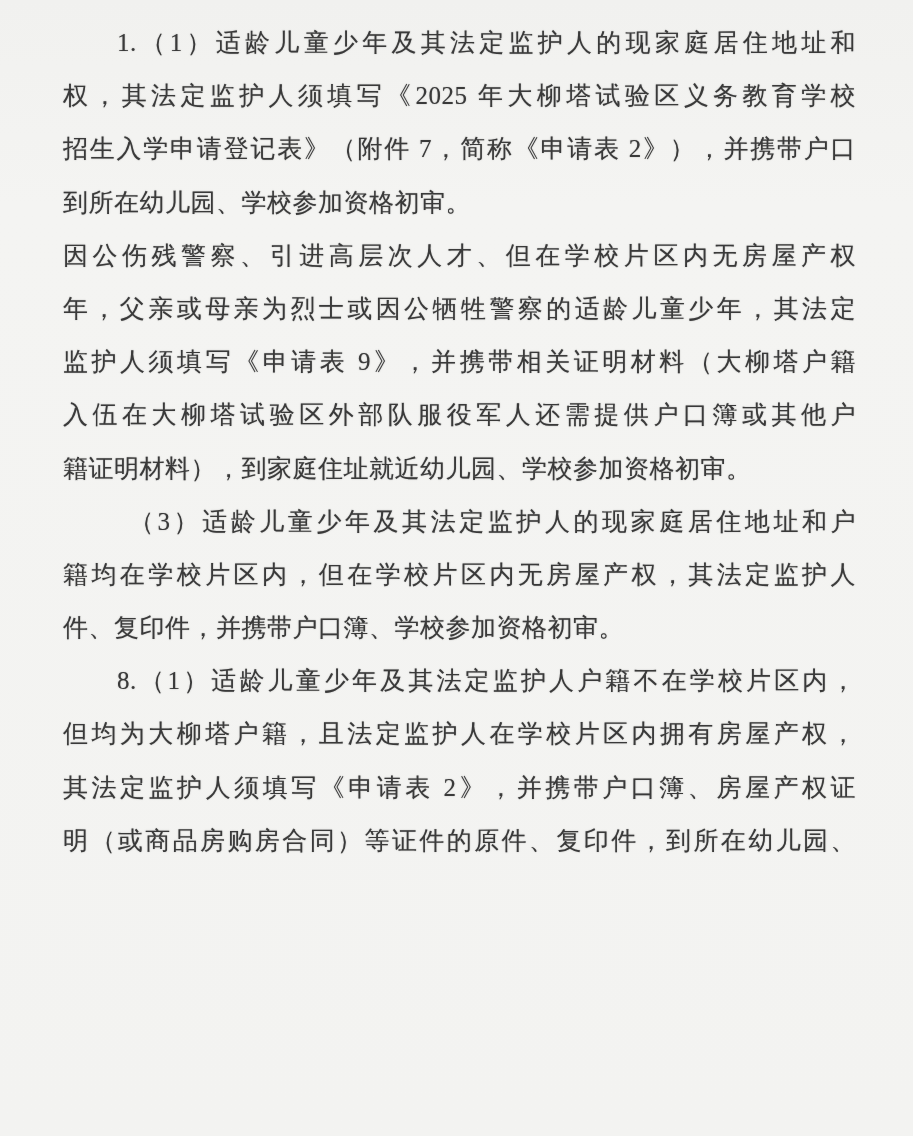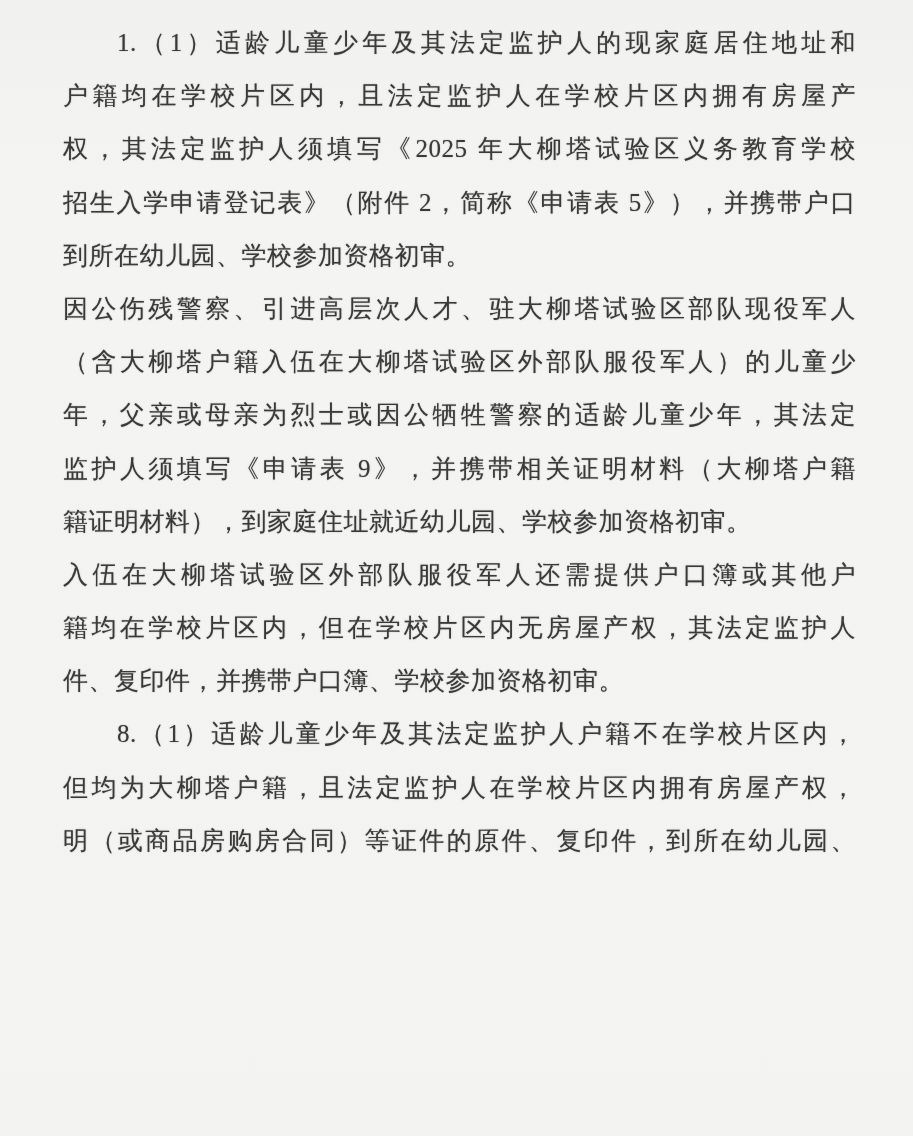--- a/index.html
+++ b/index.html
@@ -45,29 +45,29 @@
   .line.indent-paren {
     padding-left: 66px;
   }
 </style>
 </head>
 <body>
 
 <div class="page">
   <div class="text-block" id="text-block" style="color: rgb(58, 58, 58);">
       <div class="line fill indent-num">1.（1）适龄儿童少年及其法定监护人的现家庭居住地址和</div>
-      <div class="line fill">户籍均在学校片区内，且法定监护人在学校片区内拥有房屋产</div>
       <div class="line fill">权，其法定监护人须填写《2025 年大柳塔试验区义务教育学校</div>
-      <div class="line fill">招生入学申请登记表》（附件 2，简称《申请表 5》），并携带户口</div>
+      <div class="line fill">招生入学申请登记表》（附件 7，简称《申请表 2》），并携带户口</div>
       <div class="line">到所在幼儿园、学校参加资格初审。</div>
-      <div class="line fill">因公伤残警察、引进高层次人才、驻大柳塔试验区部队现役军人</div>
-      <div class="line fill">（含大柳塔户籍入伍在大柳塔试验区外部队服役军人）的儿童少</div>
+      <div class="line fill">因公伤残警察、引进高层次人才、但在学校片区内无房屋产权</div>
       <div class="line fill">年，父亲或母亲为烈士或因公牺牲警察的适龄儿童少年，其法定</div>
       <div class="line fill">监护人须填写《申请表 9》，并携带相关证明材料（大柳塔户籍</div>
+      <div class="line fill">入伍在大柳塔试验区外部队服役军人还需提供户口簿或其他户</div>
       <div class="line">籍证明材料），到家庭住址就近幼儿园、学校参加资格初审。</div>
-      <div class="line fill">入伍在大柳塔试验区外部队服役军人还需提供户口簿或其他户</div>
+      <div class="line fill indent-paren">（3）适龄儿童少年及其法定监护人的现家庭居住地址和户</div>
       <div class="line fill">籍均在学校片区内，但在学校片区内无房屋产权，其法定监护人</div>
       <div class="line">件、复印件，并携带户口簿、学校参加资格初审。</div>
       <div class="line fill indent-num">8.（1）适龄儿童少年及其法定监护人户籍不在学校片区内，</div>
       <div class="line fill">但均为大柳塔户籍，且法定监护人在学校片区内拥有房屋产权，</div>
+      <div class="line fill">其法定监护人须填写《申请表 2》，并携带户口簿、房屋产权证</div>
       <div class="line fill">明（或商品房购房合同）等证件的原件、复印件，到所在幼儿园、</div>
     </div>
 </div>
 
 </body></html>

